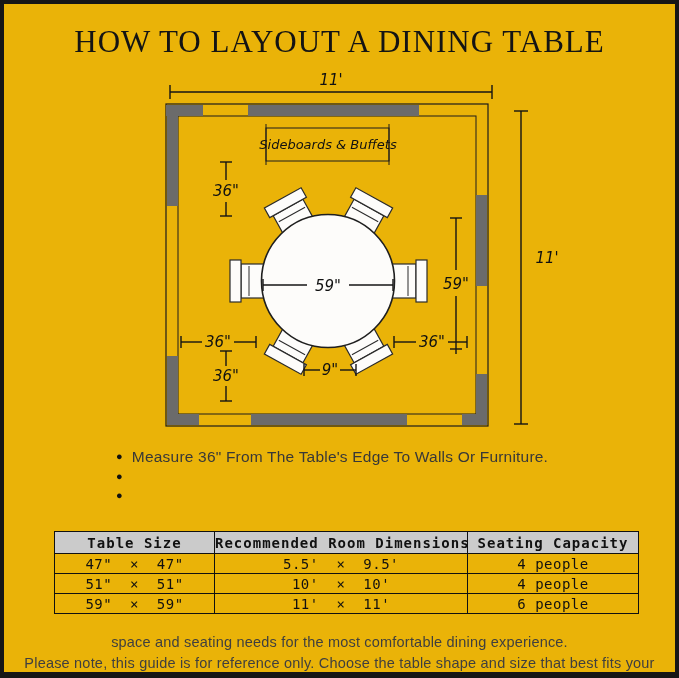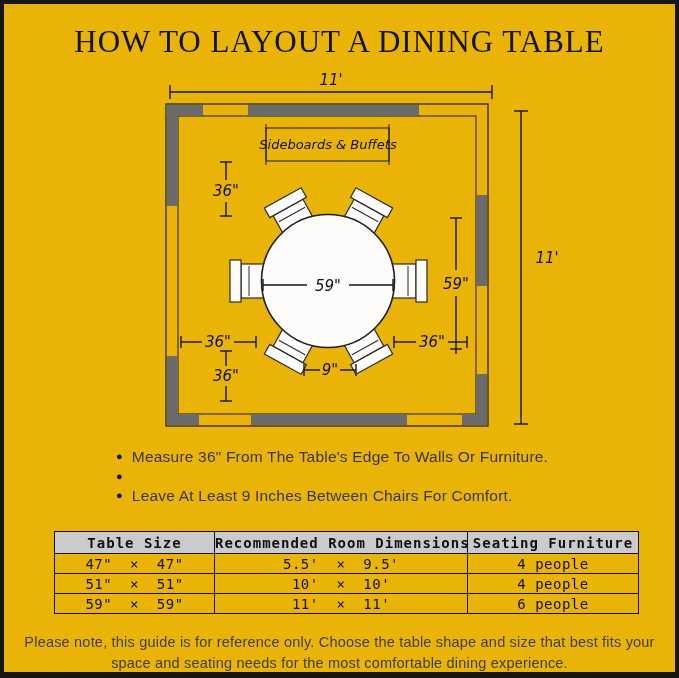--- a/index.html
+++ b/index.html
@@ -225,35 +225,34 @@
   <ul class="tips">
     <li>
       <span class="dot">●</span>
       <span>Measure 36" From The Table's Edge To Walls Or Furniture.</span>
     </li>
     <li>
       <span class="dot">●</span>
     </li>
     <li>
       <span class="dot">●</span>
-      <span>Leave At Least 9 Inches Between Chairs For Comfort.</span>
     </li>
   </ul>
 
   <table class="guide">
     <colgroup>
         <col style="width:160px">
         <col style="width:253px">
         <col style="width:171px">
       </colgroup>
     <thead>
       <tr>
         <th>Table Size</th>
         <th>Recommended Room Dimensions</th>
-        <th>Seating Furniture</th>
+        <th>Seating Capacity</th>
       </tr>
     </thead>
     <tbody>
       <tr>
         <td>47"  ×  47"</td>
         <td>5.5'  ×  9.5'</td>
         <td>4 people</td>
       </tr>
       <tr>
         <td>51"  ×  51"</td>
@@ -262,17 +261,17 @@
       </tr>
       <tr>
         <td>59"  ×  59"</td>
         <td>11'  ×  11'</td>
         <td>6 people</td>
       </tr>
     </tbody>
   </table>
 
   <div class="footnote">
+    <div>space and seating needs for the most comfortable dining experience.</div>
     <div>Please note, this guide is for reference only. Choose the table shape and size that best fits your</div>
-    <div>space and seating needs for the most comfortable dining experience.</div>
   </div>
 
 </div>
 
 </body></html>

